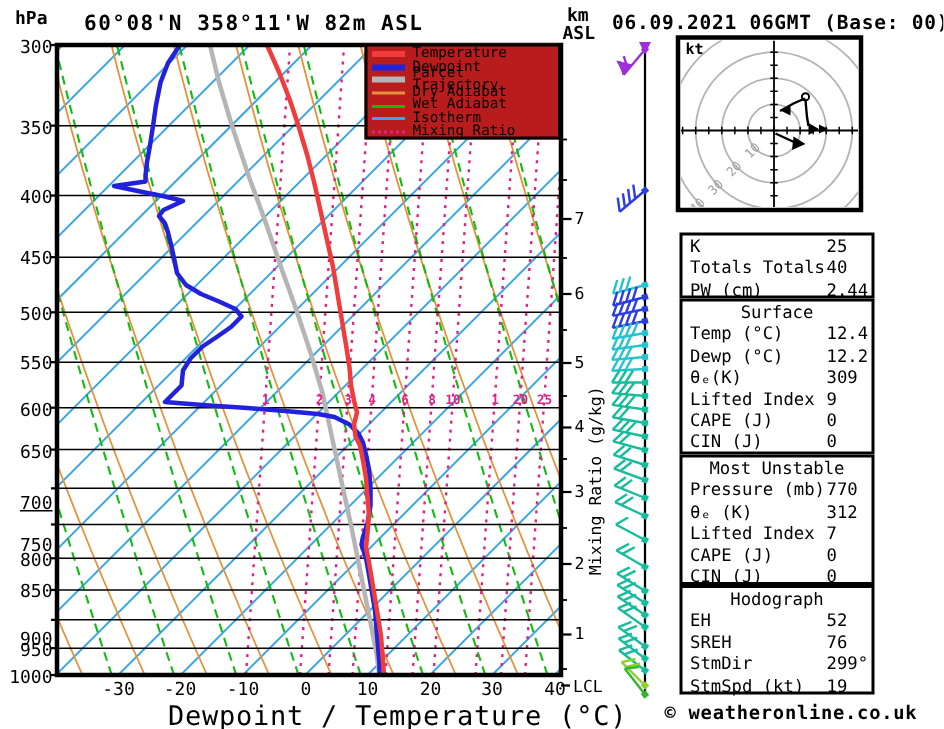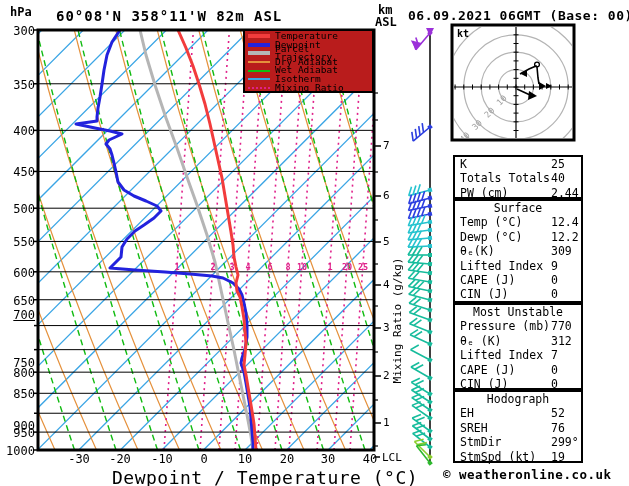--- a/index.html
+++ b/index.html
@@ -496,21 +496,21 @@
 
   <div id="footer" class="abs" style="left:443px; top:467px;text-align:center;">© weatheronline.co.uk</div>
 <div class="abs ptick" style="left:5px; top:24px;">300</div>
     <div class="abs ptick" style="left:5px; top:78px;">350</div>
     <div class="abs ptick" style="left:5px; top:124px;">400</div>
     <div class="abs ptick" style="left:5px; top:165px;">450</div>
     <div class="abs ptick" style="left:5px; top:202px;">500</div>
     <div class="abs ptick" style="left:5px; top:235px;">550</div>
     <div class="abs ptick" style="left:5px; top:266px;">600</div>
     <div class="abs ptick" style="left:5px; top:294px;">650</div>
-    <div class="abs ptick" style="left:5px; top:308px;text-decoration:underline;">700</div>
+    <div class="abs ptick" style="left:5px; top:328px;text-decoration:underline;">700</div>
     <div class="abs ptick" style="left:5px; top:356px;">750</div>
     <div class="abs ptick" style="left:5px; top:366px;">800</div>
     <div class="abs ptick" style="left:5px; top:387px;">850</div>
     <div class="abs ptick" style="left:5px; top:407px;margin-top:12px;">900</div>
     <div class="abs ptick" style="left:5px; top:426px;">950</div>
     <div class="abs ptick" style="left:5px; top:444px;">1000</div>
     <div class="abs ttick" style="left:79px; top:452px;">-30</div>
     <div class="abs ttick" style="left:120px; top:452px;">-20</div>
     <div class="abs ttick" style="left:162px; top:452px;">-10</div>
     <div class="abs ttick" style="left:204px; top:452px;">0</div>

